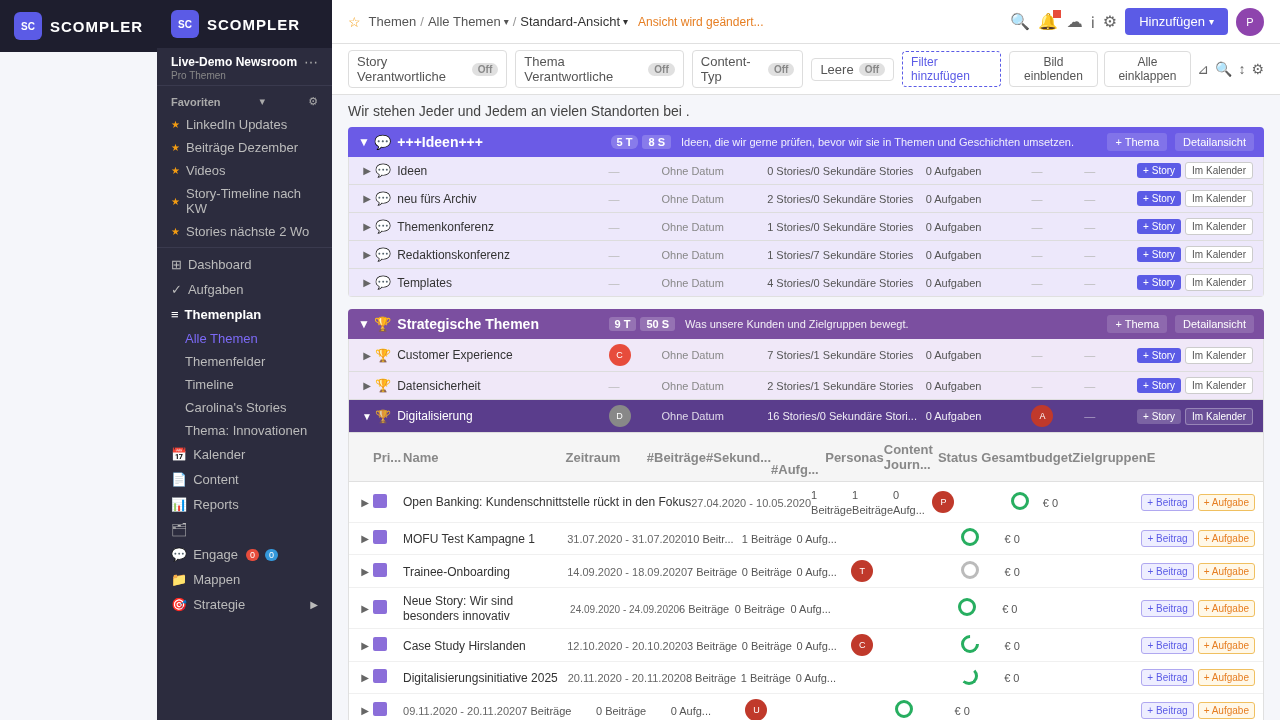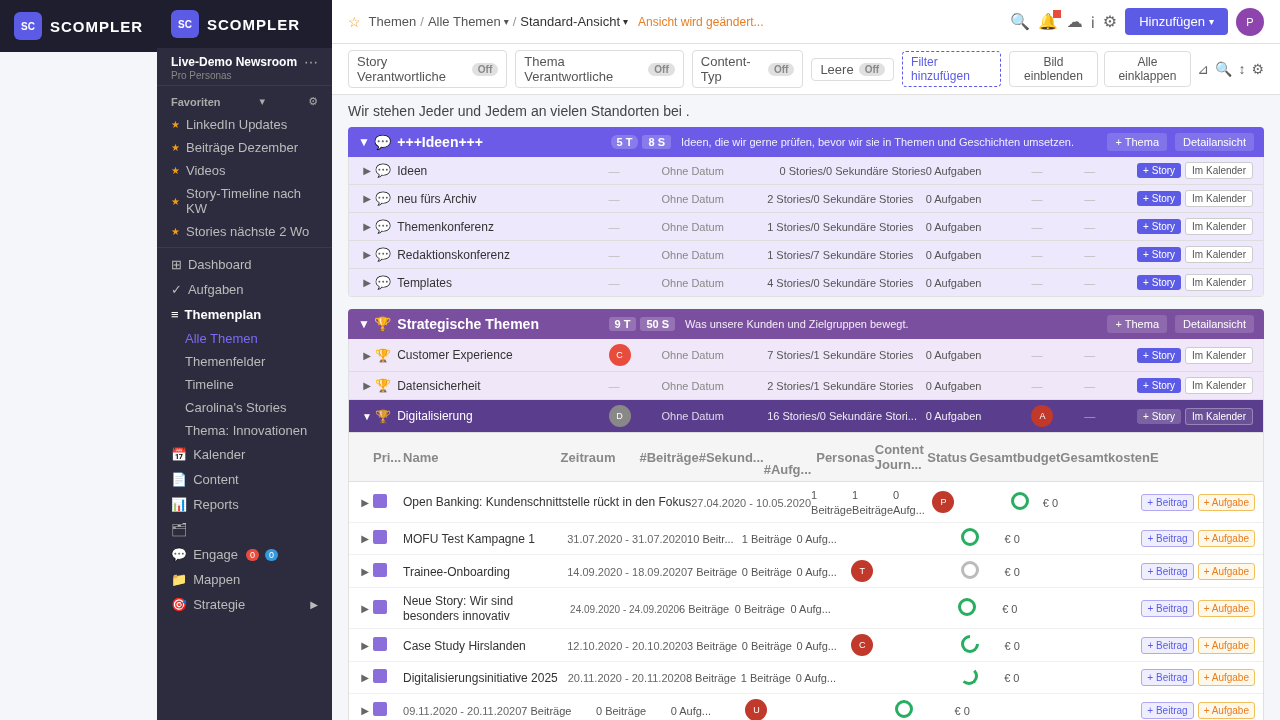--- a/index.html
+++ b/index.html
@@ -20,21 +20,21 @@
   <div style="width:175px;background:#2c2c3e;color:#ccc;display:flex;flex-direction:column;flex-shrink:0;height:100%;overflow-y:auto;">
     <div style="display:flex;align-items:center;gap:8px;padding:10px 14px;background:#1e1e2e;">
       <div style="width:28px;height:28px;background:#5b5be6;border-radius:6px;display:flex;align-items:center;justify-content:center;color:white;font-weight:bold;font-size:10px;">SC</div>
       <span style="color:white;font-weight:700;font-size:15px;letter-spacing:1px;">SCOMPLER</span>
     </div>
     <div style="padding:6px 14px 4px;border-bottom:1px solid #3a3a4e;">
       <div style="display:flex;align-items:center;justify-content:space-between;">
         <span style="color:white;font-size:12px;font-weight:600;">Live-Demo Newsroom</span>
         <span style="color:#aaa;cursor:pointer;font-size:14px;">⋯</span>
       </div>
-      <div style="font-size:10px;color:#888;">Pro Personas</div>
+      <div style="font-size:10px;color:#888;">Pro Themen</div>
     </div>
 
     <div style="padding:4px 0;">
       <div style="display:flex;align-items:center;justify-content:space-between;padding:5px 14px;">
         <span style="color:#aaa;font-size:11px;font-weight:600;">Favoriten</span>
         <span style="color:#aaa;font-size:11px;">▾</span>
         <span style="color:#aaa;font-size:11px;margin-left:4px;">⚙</span>
       </div>
       <div style="display:flex;align-items:center;gap:6px;padding:4px 14px;cursor:pointer;color:#bbb;font-size:12px;">
         <span style="color:#f39c12;font-size:10px;">★</span>
@@ -196,21 +196,21 @@
         </div>
 
         <div style="background:white;border:1px solid #e0e0e0;border-top:none;border-radius:0 0 4px 4px;">
 
           <div style="display:flex;align-items:center;background:#ede8fb;border-bottom:1px solid #ddd;padding:5px 10px;">
             <button style="background:none;border:none;cursor:pointer;color:#666;font-size:10px;width:16px;">▶</button>
             <span style="color:#7c6af7;margin-right:6px;font-size:13px;">💬</span>
             <span style="flex:2;color:#333;font-size:12px;font-weight:500;cursor:pointer;">Ideen</span>
             <span style="flex:0.5;color:#bbb;font-size:11px;">—</span>
             <span style="flex:1;color:#888;font-size:11px;">Ohne Datum</span>
-            <span style="flex:1.5;color:#555;font-size:11px;text-align:right;">0 Stories/0 Sekundäre Stories</span>
+            <span style="flex:1.5;color:#555;font-size:11px;">0 Stories/0 Sekundäre Stories</span>
             <span style="flex:1;color:#555;font-size:11px;">0 Aufgaben</span>
             <span style="flex:0.5;color:#bbb;font-size:11px;">—</span>
             <span style="flex:0.5;color:#bbb;font-size:11px;">—</span>
             <div style="display:flex;align-items:center;gap:4px;margin-left:auto;">
               <button style="background:#5b5be6;color:white;border:none;border-radius:3px;padding:2px 6px;cursor:pointer;font-size:10px;white-space:nowrap;">+ Story</button>
               <button style="background:white;color:#555;border:1px solid #ccc;border-radius:3px;padding:2px 6px;cursor:pointer;font-size:10px;white-space:nowrap;">Im Kalender</button>
             </div>
           </div>
 
           <div style="display:flex;align-items:center;background:#ede8fb;border-bottom:1px solid #ddd;padding:5px 10px;">
@@ -353,21 +353,21 @@
             <div style="width:30px;flex-shrink:0;">Pri...</div>
             <div style="flex:3;">Name</div>
             <div style="flex:1.5;">Zeitraum</div>
             <div style="flex:1;">#Beiträge</div>
             <div style="flex:1;">#Sekund...</div>
             <div style="flex:1;margin-top:25px;">#Aufg...</div>
             <div style="flex:1;">Personas</div>
             <div style="flex:1;">Content Journ...</div>
             <div style="flex:0.8;">Status</div>
             <div style="flex:1;">Gesamtbudget</div>
-            <div style="flex:1;">Gesamtkosten</div>
+            <div style="flex:1;">Zielgruppen</div>
             <div style="flex:0.5;">E</div>
             <div style="flex:1.5;"></div>
           </div>
 
           <div style="display:flex;align-items:center;border-bottom:1px solid #f0f0f0;padding:5px 8px;background:white;">
             <button style="background:none;border:none;cursor:pointer;color:#666;font-size:10px;width:16px;">▶</button>
             <div style="width:30px;flex-shrink:0;">
               <div style="width:14px;height:14px;background:#8b6ed9;border-radius:2px;display:inline-block;"></div>
             </div>
             <div style="flex:3;">

